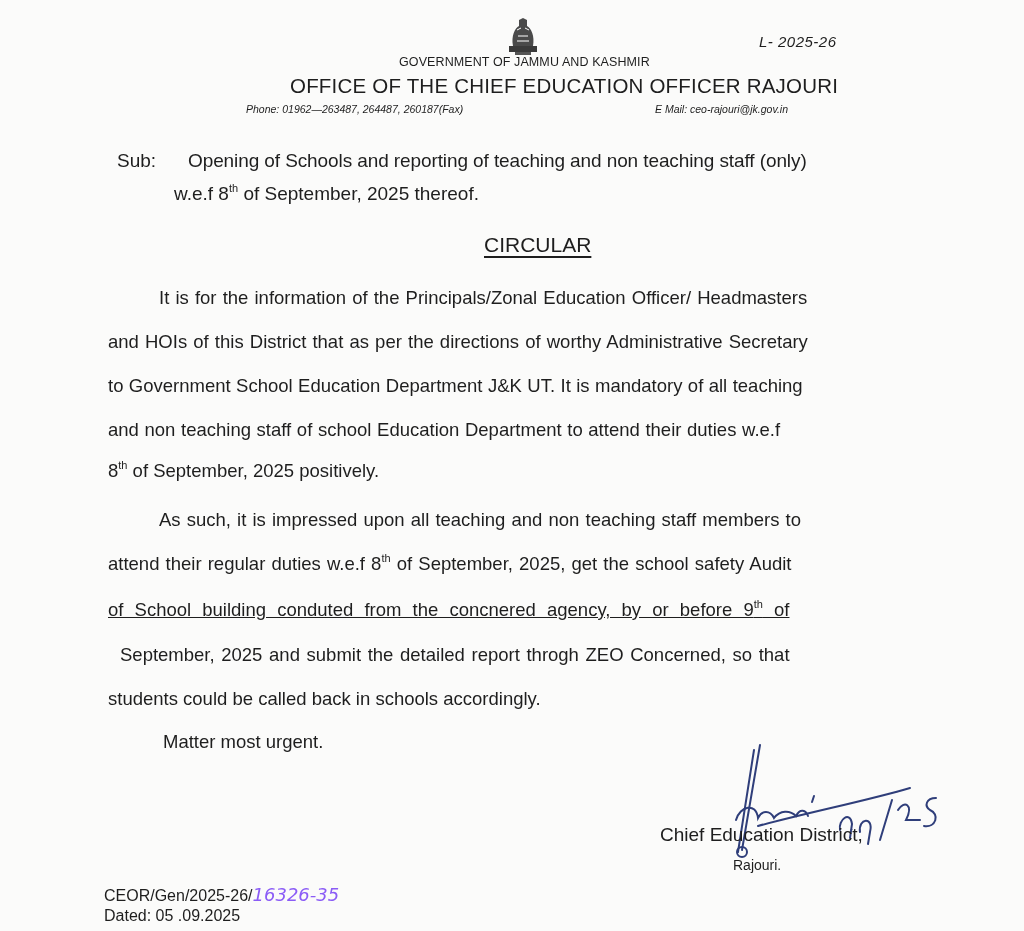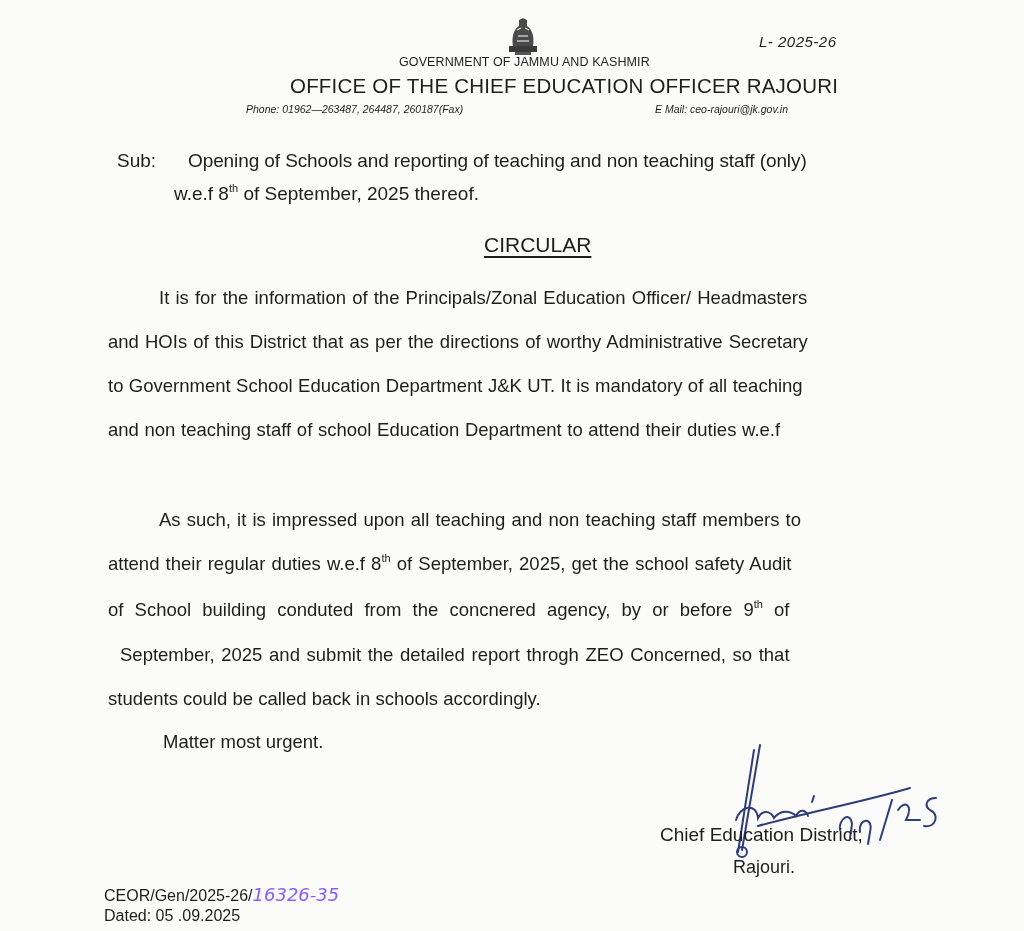--- a/index.html
+++ b/index.html
@@ -24,26 +24,26 @@
     sup { font-size: 11px; vertical-align: 8px; line-height: 0; }
     .title { left: 484px; top: 233px; font-size: 21px; text-decoration: underline; text-underline-offset: 4px; }
     .p { font-size: 18.5px; }
     .p1l1 { left: 159px; top: 287px; word-spacing: 1px; }
     .p1l2 { left: 108px; top: 331px; word-spacing: 1px; }
     .p1l3 { left: 108px; top: 375px; word-spacing: 0.3px; }
     .p1l4 { left: 108px; top: 419px; word-spacing: 0.5px; }
     .p1l5 { left: 108px; top: 460px; }
     .p2l1 { left: 159px; top: 509px; word-spacing: 1px; }
     .p2l2 { left: 108px; top: 553px; word-spacing: 1px; }
-    .p2l3 { left: 108px; top: 599px; word-spacing: 6px; }
+    .p2l3 { left: 108px; top: 599px; word-spacing: 6px; text-decoration: underline; }
     .p2l4 { left: 108px; top: 644px; word-spacing: 1.5px; margin-left: 12px; }
     .p2l5 { left: 108px; top: 688px; }
     .urgent { left: 163px; top: 731px; }
     .sig-title { left: 660px; top: 824px; font-size: 19px; }
-    .sig-place { left: 733px; top: 857px; font-size: 18px; }
+    .sig-place { left: 733px; top: 857px; font-size: 14px; }
     .signature { left: 700px; top: 740px; width: 250px; height: 130px; }
     .refno { left: 104px; top: 884px; font-size: 16px; }
     .refno .hand { font-family: "DejaVu Sans", sans-serif; font-style: italic; color: #8b5cf6; font-size: 18px; }
     .dated { left: 104px; top: 907px; font-size: 16px; }
   </style>
 </head>
 <body>
 
 <div class="page">
 
@@ -63,20 +63,21 @@
   <div class="abs sub-label">Sub:</div>
   <div class="abs sub-line1">Opening of Schools and reporting of teaching and non teaching staff (only)</div>
   <div class="abs sub-line2"><span>w.e.f 8</span><sup>th</sup><span> of September, 2025 thereof.</span></div>
 
   <div class="abs title">CIRCULAR</div>
 
   <div class="abs p p1l1">It is for the information of  the Principals/Zonal Education Officer/ Headmasters</div>
   <div class="abs p p1l2">and HOIs of this District that as per the directions of worthy Administrative Secretary</div>
   <div class="abs p p1l4">and non teaching staff of school Education Department to attend their duties w.e.f</div>
   <div class="abs p p1l3">to Government School Education Department J&amp;K UT. It is mandatory of all teaching</div>
+  <div class="abs p p1l5"><span>8</span><sup>th</sup><span> of September, 2025 positively.</span></div>
 
   <div class="abs p p2l1">As such, it is impressed upon all teaching and non teaching staff members to</div>
   <div class="abs p p2l2"><span>attend their regular duties w.e.f 8</span><sup>th</sup><span> of September, 2025, get the school safety Audit</span></div>
   <div class="abs p p2l3"><span>of School building conduted from the concnered agency, by or before 9</span><sup>th</sup><span> of</span></div>
   <div class="abs p p2l4">September, 2025 and submit the detailed report throgh ZEO Concerned, so that</div>
   <div class="abs p p2l5">students could be called back in schools accordingly.</div>
 
   <div class="abs p urgent">Matter most urgent.</div>
 
   <svg class="abs signature" viewBox="0 0 250 130">

